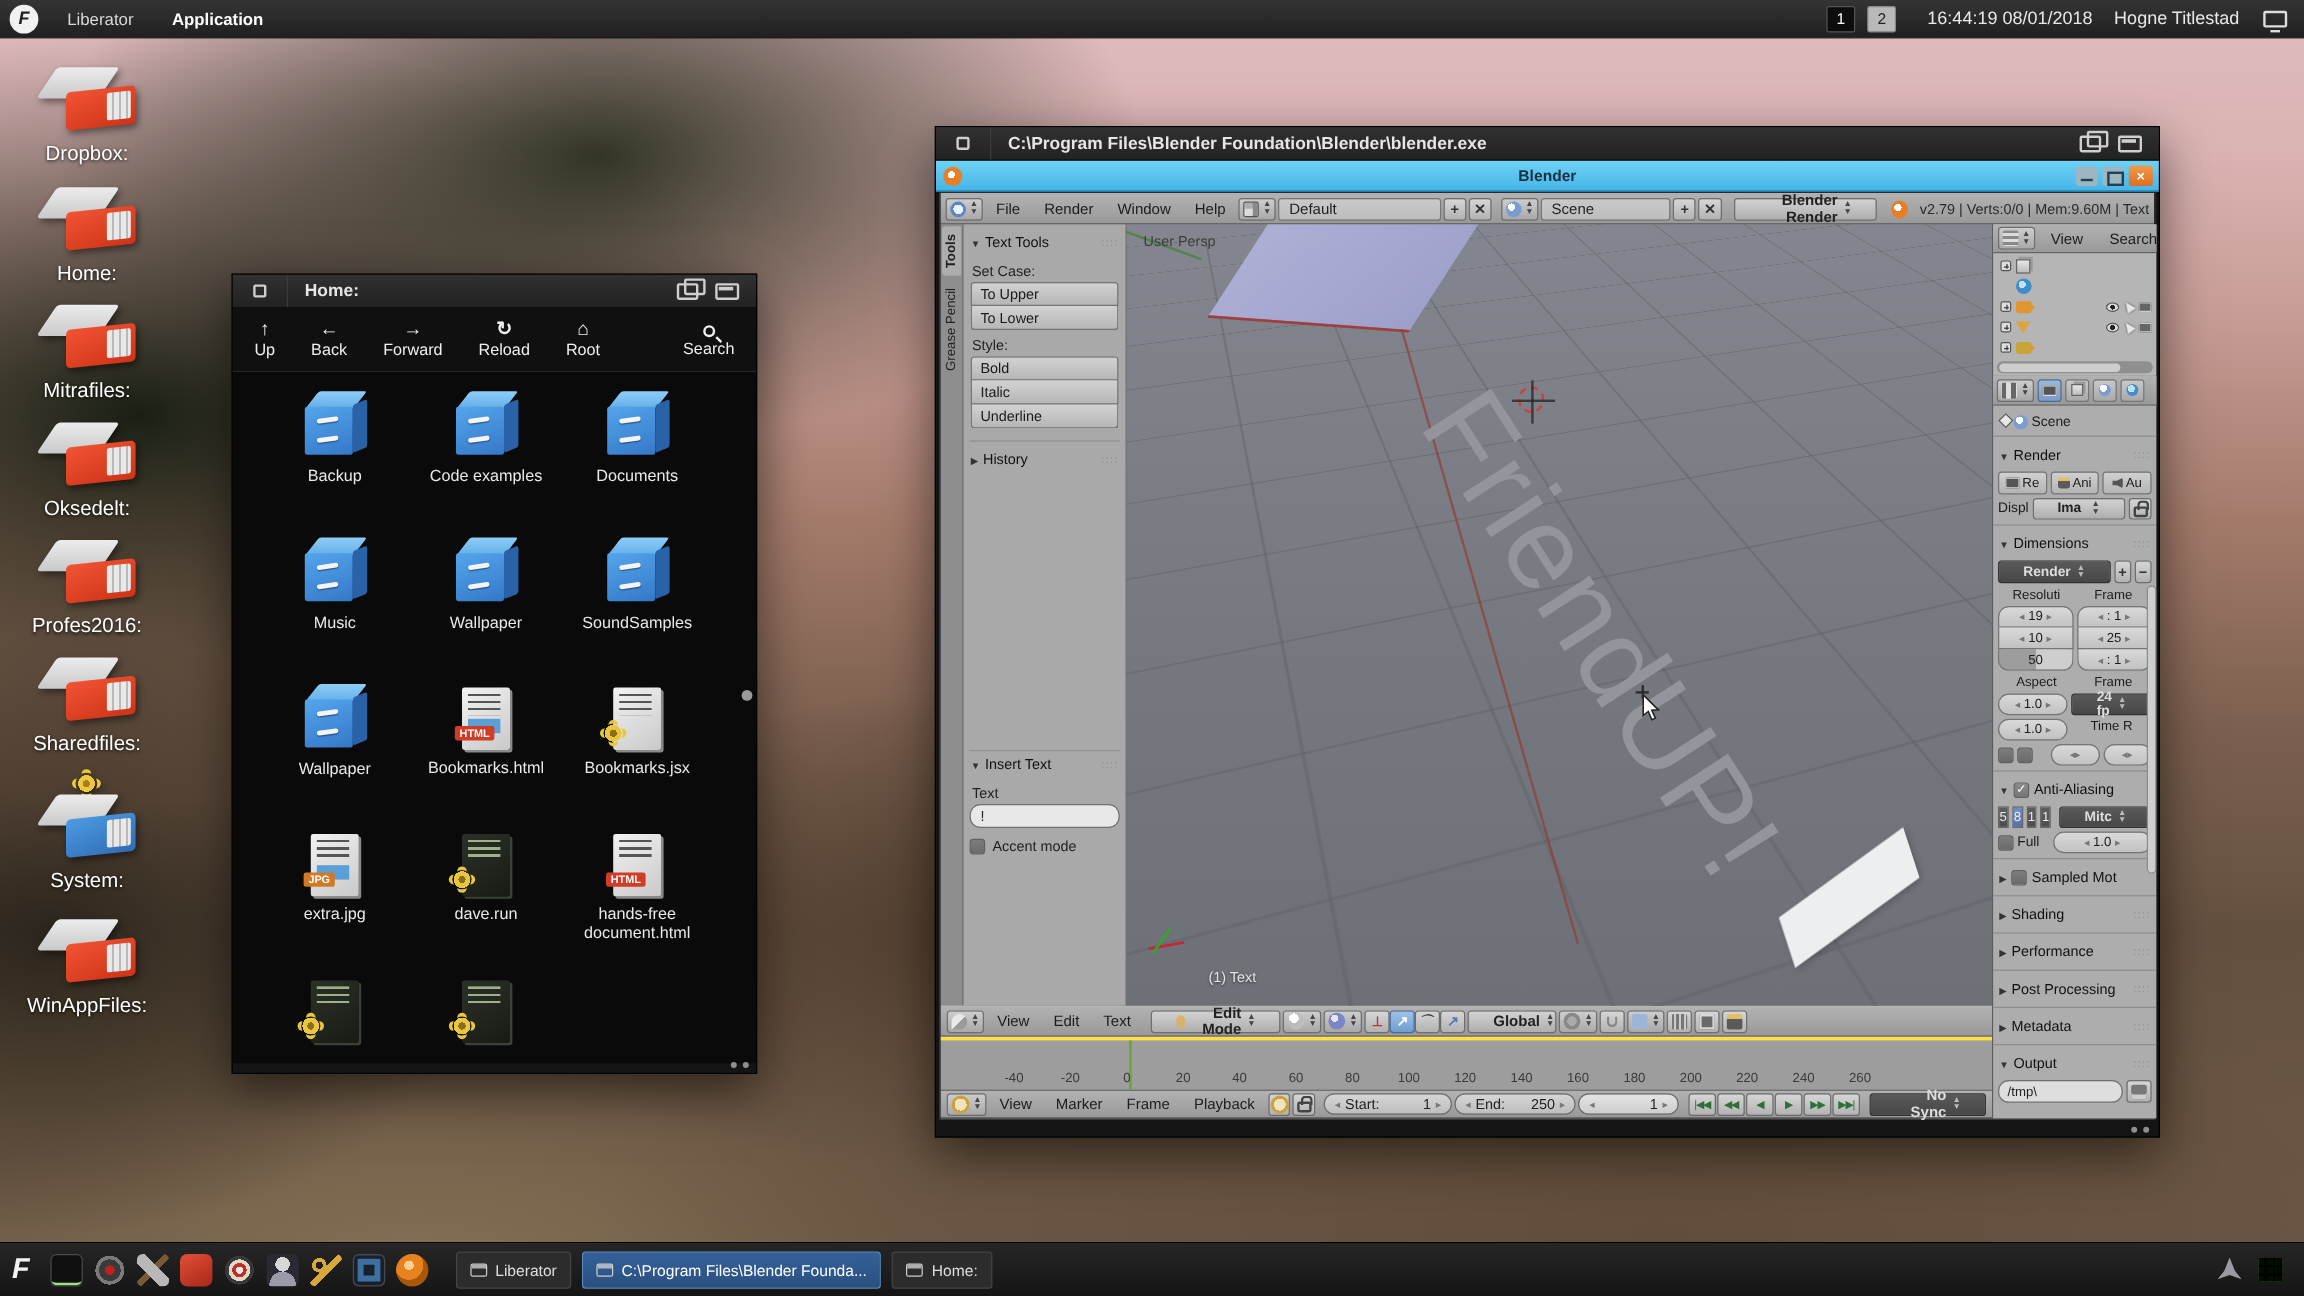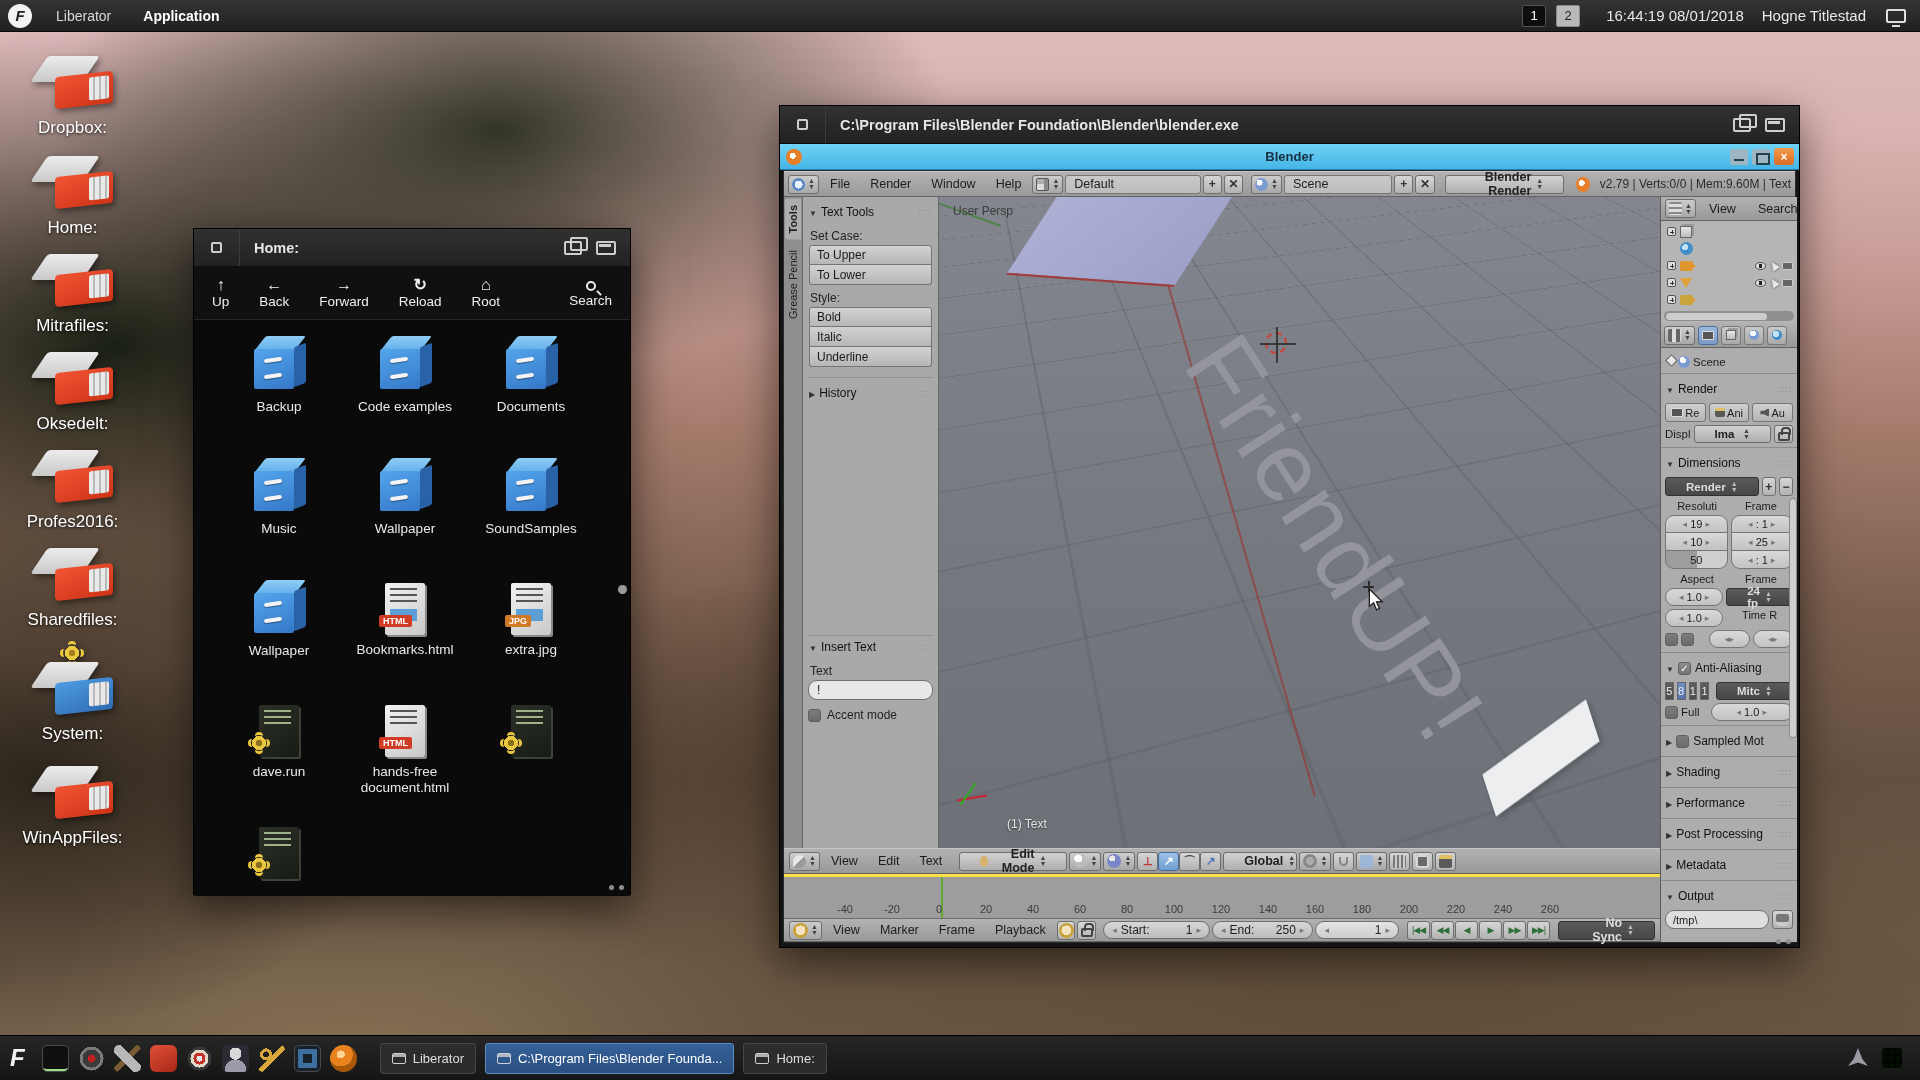--- a/index.html
+++ b/index.html
@@ -44,21 +44,21 @@
   .drive .frontf { position:absolute; left:30px; top:20px; width:58px; height:32px; border-radius:4px; background:linear-gradient(160deg,#f05434,#cf3317); transform:skewY(-6deg); }
   .drive .frontf::after { content:""; position:absolute; right:4px; top:4px; width:20px; height:23px; border-radius:2px;
     background:repeating-linear-gradient(90deg,#e9e9e9 0 4px,#b9b9b9 4px 6px); }
   .drive.sys .frontf { background:linear-gradient(160deg,#4d9be2,#2f6cb4); }
   .drive .gear { position:absolute; left:38px; top:-16px; width:18px; height:18px; border-radius:50%;
     background:radial-gradient(circle at 50% 50%, #a87f1f 0 3px, #ecc83f 3px 7px, transparent 7px);
     box-shadow:0 -8px 0 -5px #ecc83f, 0 8px 0 -5px #ecc83f, 8px 0 0 -5px #ecc83f, -8px 0 0 -5px #ecc83f; }
 
   
   .fwin { position:absolute; background:#141414; border:1px solid #000; box-shadow:0 14px 40px rgba(0,0,0,.55); }
-  .f-titlebar { height:38px; background:linear-gradient(#313131,#222); display:flex; align-items:center; border-bottom:1px solid #0c0c0c; }
+  .f-titlebar { height:28px; background:linear-gradient(#313131,#222); display:flex; align-items:center; border-bottom:1px solid #0c0c0c; }
   .f-appbtn { width:46px; height:100%; display:flex; align-items:center; justify-content:center; border-right:1px solid #3c3c3c; }
   .f-appbtn .sq { width:11px; height:11px; border:2px solid #cfcfcf; border-radius:2px; }
   .f-title { color:#e6e6e6; font-size:14.5px; font-weight:bold; padding-left:14px; }
   .f-deco { margin-left:auto; display:flex; gap:14px; padding-right:14px; }
   .deco-dup { width:18px; height:14px; border:2px solid #cfcfcf; border-radius:2px; position:relative; }
   .deco-dup::after { content:""; position:absolute; left:4px; top:-6px; width:14px; height:10px; border:2px solid #cfcfcf; border-radius:2px; }
   .deco-win { width:20px; height:14px; border:2px solid #cfcfcf; border-radius:2px; position:relative; }
   .deco-win::after { content:""; position:absolute; left:1px; top:1px; width:12px; height:3px; background:#cfcfcf; }
 
   
@@ -453,20 +453,27 @@
         <div class="doc">
             <div class="lines"></div>
             <div class="pic"></div>
             <span class="badge">HTML</span>
           </div>
         <div class="fname">Bookmarks.html</div>
       </div>
       <div class="fcell">
         <div class="doc">
             <div class="lines"></div>
+            <span class="gearb"></span>
+          </div>
+        <div class="fname">Bookmarks.jsx</div>
+      </div>
+      <div class="fcell">
+        <div class="doc">
+            <div class="lines"></div>
             <div class="pic"></div>
             <span class="badge jpg">JPG</span>
           </div>
         <div class="fname">extra.jpg</div>
       </div>
       <div class="fcell">
         <div class="doc dark">
             <div class="lines"></div>
             <span class="gearb"></span>
           </div>

